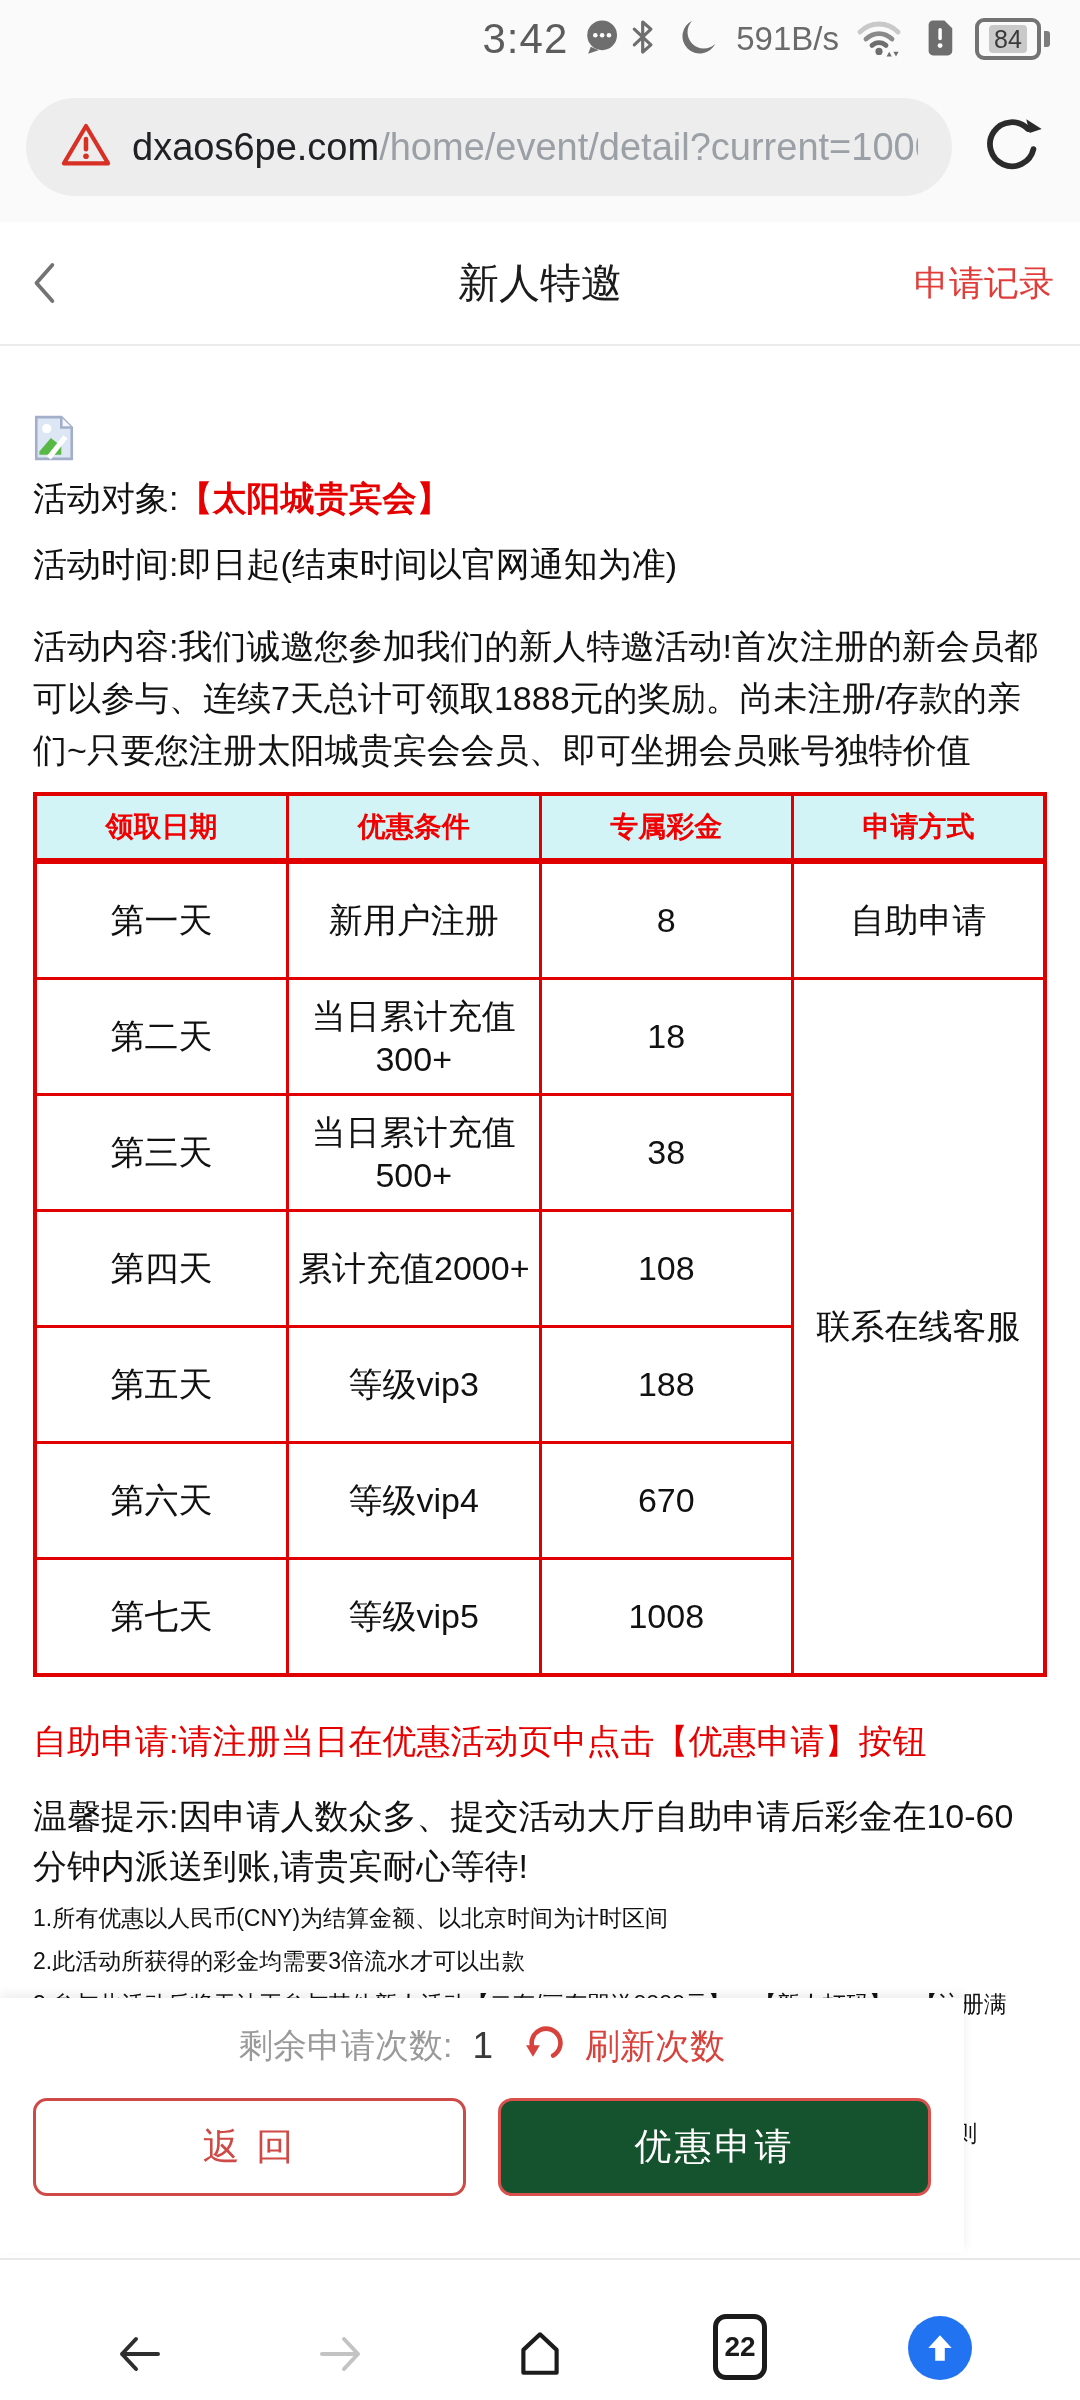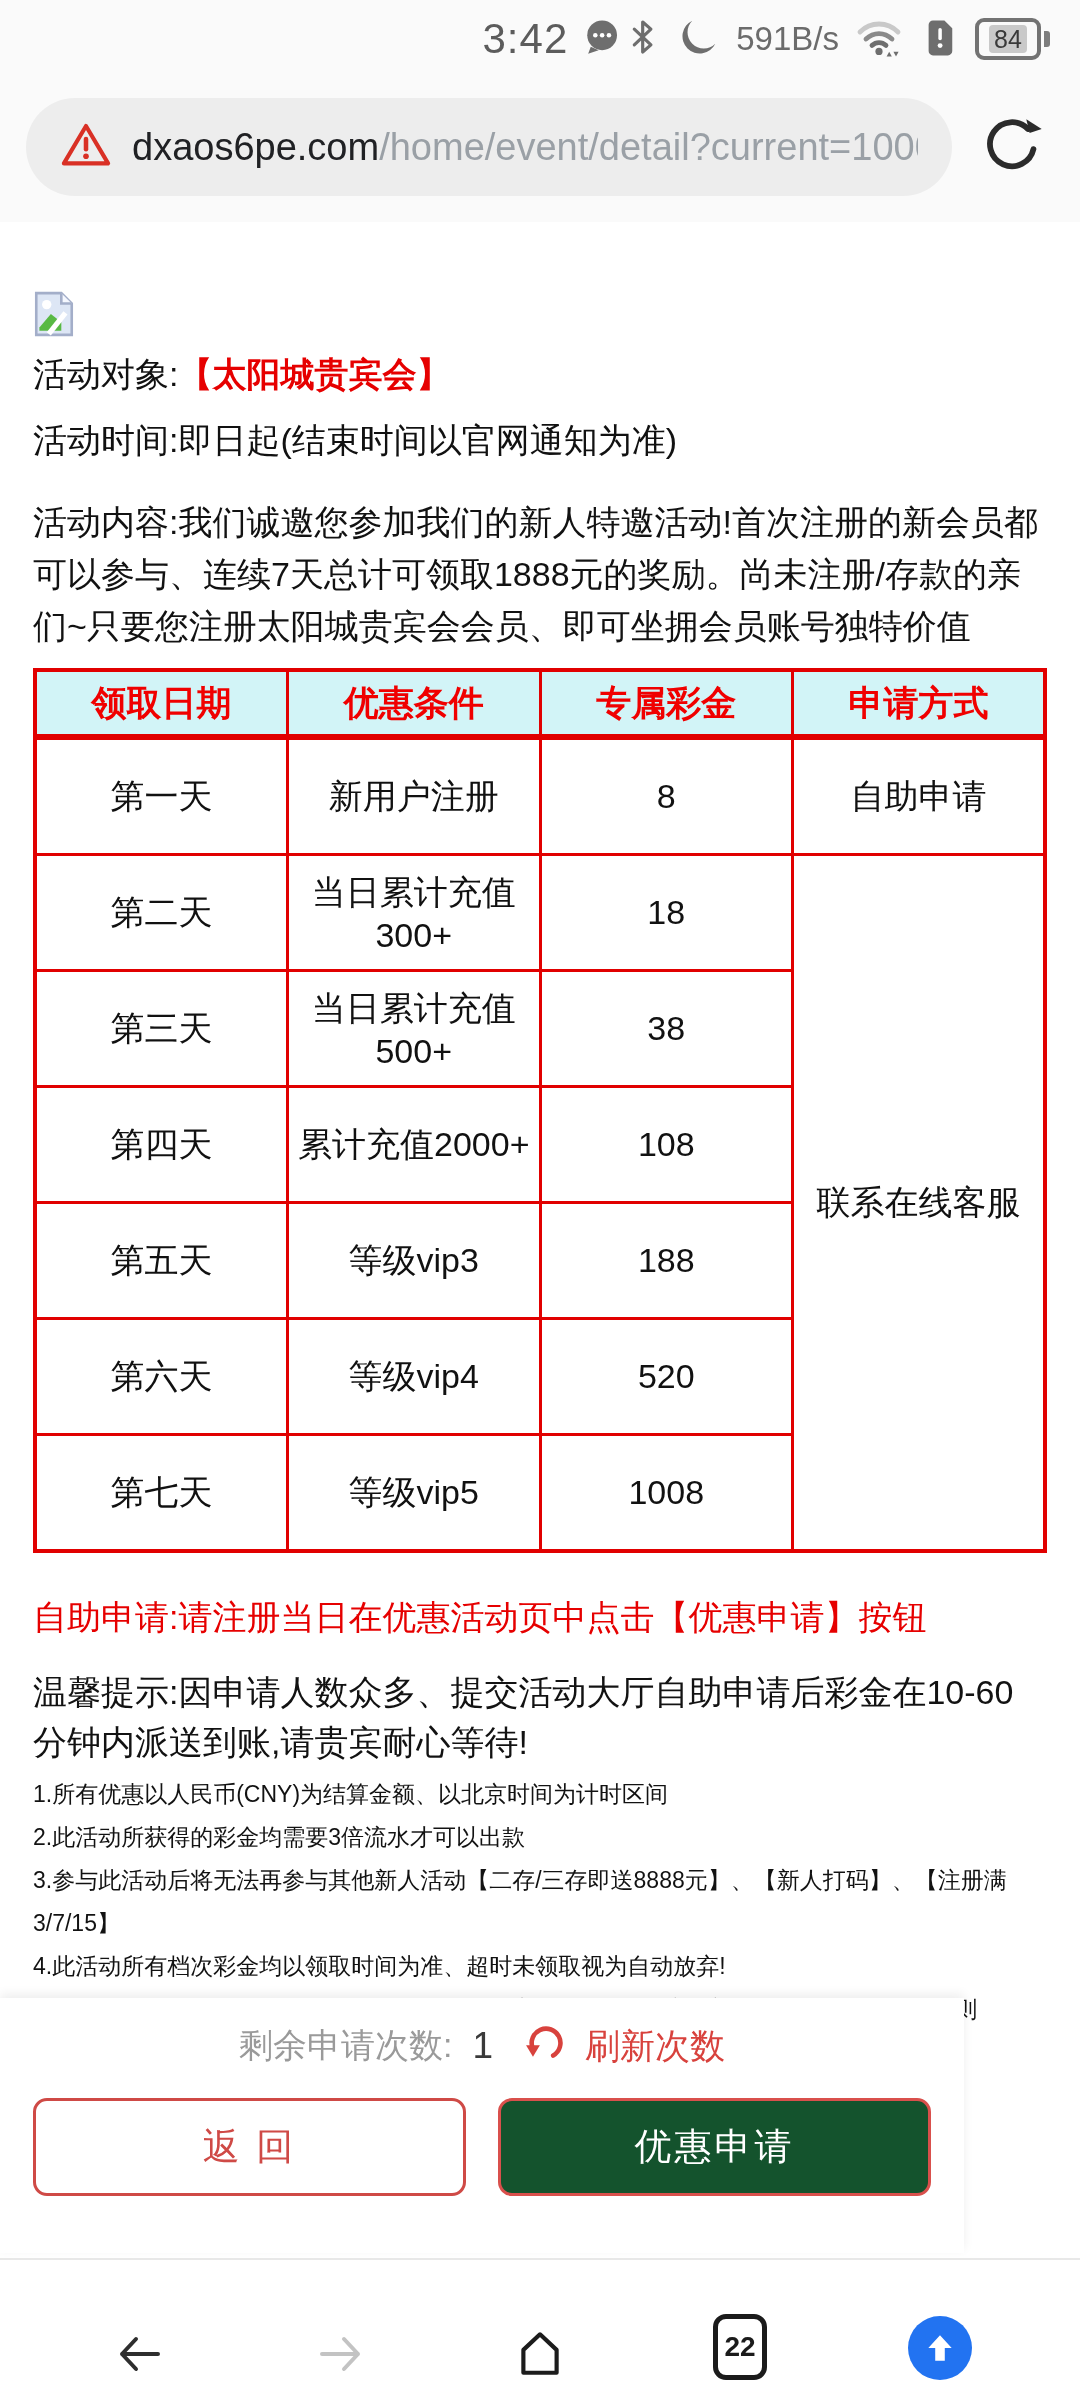--- a/index.html
+++ b/index.html
@@ -42,21 +42,21 @@
   
   .content{padding:0 33px;}
   .broken-img{margin-top:68px;width:42px;height:48px;display:block;}
   .line-target{margin-top:14px;font-size:34px;color:#111;}
   .target-value{color:#e60000;font-weight:bold;}
   .line-time{margin-top:20px;font-size:34px;color:#111;}
   .para{margin-top:32px;font-size:34px;line-height:52px;color:#121212;}
 
   table.promo{width:100%;border-collapse:collapse;margin-top:16px;
               border:4px solid #e10000;table-layout:fixed;}
-  table.promo th{background:#d2f4f7;color:#f00000;font-weight:bold;font-size:35px;
+  table.promo th{background:#d2f4f7;color:#f00000;font-weight:bold;font-size:28px;
                  height:62px;border:3px solid #e10000;border-bottom-width:6px;padding:0;}
   table.promo td{border:3px solid #e10000;height:113px;text-align:center;
                  font-size:34px;color:#111;padding:0;background:#fff;}
 
   .note-red{margin-top:42px;font-size:34px;color:#e60000;}
   .tip{margin-top:26px;font-size:34px;line-height:50px;color:#121212;}
   .rules{margin-top:6px;}
   .rule{font-size:23px;line-height:43px;color:#121212;}
 
   
@@ -152,20 +152,29 @@
     <div class="reload-btn">
       <span>
         <svg width="66" height="66" viewBox="0 0 24 24">
             <path d="M19.8 13.5 A8 8 0 1 1 17.8 6.2" fill="none" stroke="#2b2b2b" stroke-width="2.1" stroke-linecap="round"></path>
             <polygon points="17.2,2.6 18.4,7.6 22.8,6.2" fill="#2b2b2b"></polygon>
           </svg>
       </span>
     </div>
   </div>
 
+  <div class="page-header">
+    <div class="ph-back">
+      <svg width="36" height="48" viewBox="0 0 34 44">
+          <polyline points="23,5 8,22 23,39" fill="none" stroke="#737373" stroke-width="3.6" stroke-linecap="round" stroke-linejoin="round"></polyline>
+        </svg>
+    </div>
+    <div class="ph-title">新人特邀</div>
+    <div class="ph-records">申请记录</div>
+  </div>
 
   <div class="content">
     <span class="broken-img">
       <svg width="42" height="48" viewBox="0 0 40 46">
           <path d="M3 3 H27 L37 13 V43 H3 Z" fill="#dde6f5" stroke="#a3aec9" stroke-width="2.5"></path>
           <path d="M27 3 V13 H37" fill="#f5f8ff" stroke="#a3aec9" stroke-width="2.5"></path>
           <circle cx="13" cy="14" r="4.5" fill="#ffffff"></circle>
           <polygon points="6,36 17,23 27,31 27,39 6,39" fill="#58b944"></polygon>
           <line x1="31" y1="22" x2="15" y2="42" stroke="#ffffff" stroke-width="5"></line>
         </svg>
@@ -207,21 +216,21 @@
           <td>108</td>
         </tr>
         <tr>
           <td>第五天</td>
           <td>等级vip3</td>
           <td>188</td>
         </tr>
         <tr>
           <td>第六天</td>
           <td>等级vip4</td>
-          <td>520</td>
+          <td>670</td>
         </tr>
         <tr>
           <td>第七天</td>
           <td>等级vip5</td>
           <td>1008</td>
         </tr>
       </tbody>
     </table>
 
     <div class="note-red">自助申请:请注册当日在优惠活动页中点击【优惠申请】按钮</div>

